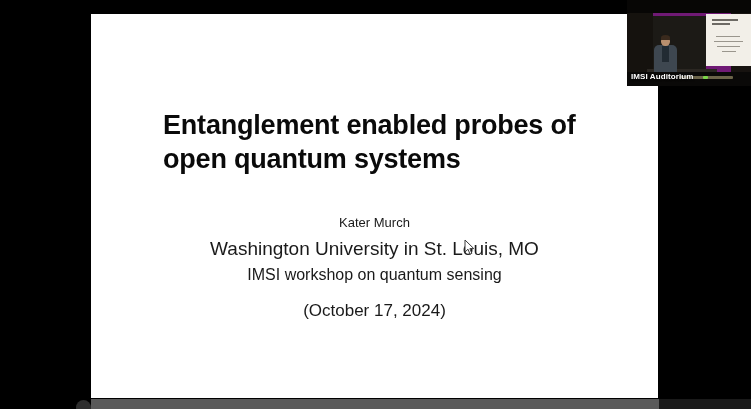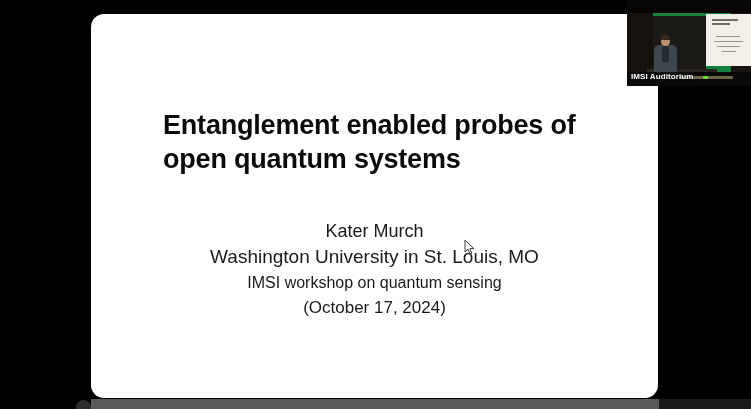--- a/index.html
+++ b/index.html
@@ -24,21 +24,20 @@
 
   
   #slide {
     position: absolute;
     left: 91px;
     top: 14px;
     width: 567px;
     height: 384px;
     background: #ffffff;
     overflow: hidden;
-    border-radius: 13px;
   }
 
   #slide-title {
     position: absolute;
     left: 72px;
     top: 94px;
     width: 470px;
     color: #0a0a0a;
     font-family: "Liberation Sans", sans-serif;
     font-weight: bold;
@@ -55,43 +54,43 @@
     top: 196px;
     width: 567px;
     text-align: center;
     color: #1a1a1a;
     font-family: "Liberation Sans", sans-serif;
     font-weight: normal;
   }
   .sub-line {
     display: block;
   }
-  .sub-1 { font-size: 18px; line-height: 26px; margin-top: 8px; }
+  .sub-1 { font-size: 13px; line-height: 26px; }
   .sub-2 { font-size: 19px; line-height: 26px; }
   .sub-3 { font-size: 16px; line-height: 25px; }
-  .sub-4 { font-size: 17px; line-height: 25px; }
+  .sub-4 { font-size: 17px; line-height: 25px; margin-top: 11px; }
 
   
   #mouse-cursor {
     position: absolute;
     left: 373px;
     top: 225px;
     width: 12px;
     height: 17px;
     pointer-events: none;
   }
 
   
   #webcam-tile {
     position: absolute;
     left: 627px;
     top: 0px;
     width: 124px;
     height: 86px;
-    background: #15803d;
+    background: #701a75;
     overflow: hidden;
   }
   .cam-ceiling {
     position: absolute;
     left: 0; top: 0;
     width: 124px; height: 13px;
     background: #070605;
   }
   .cam-wall-left {
     position: absolute;

